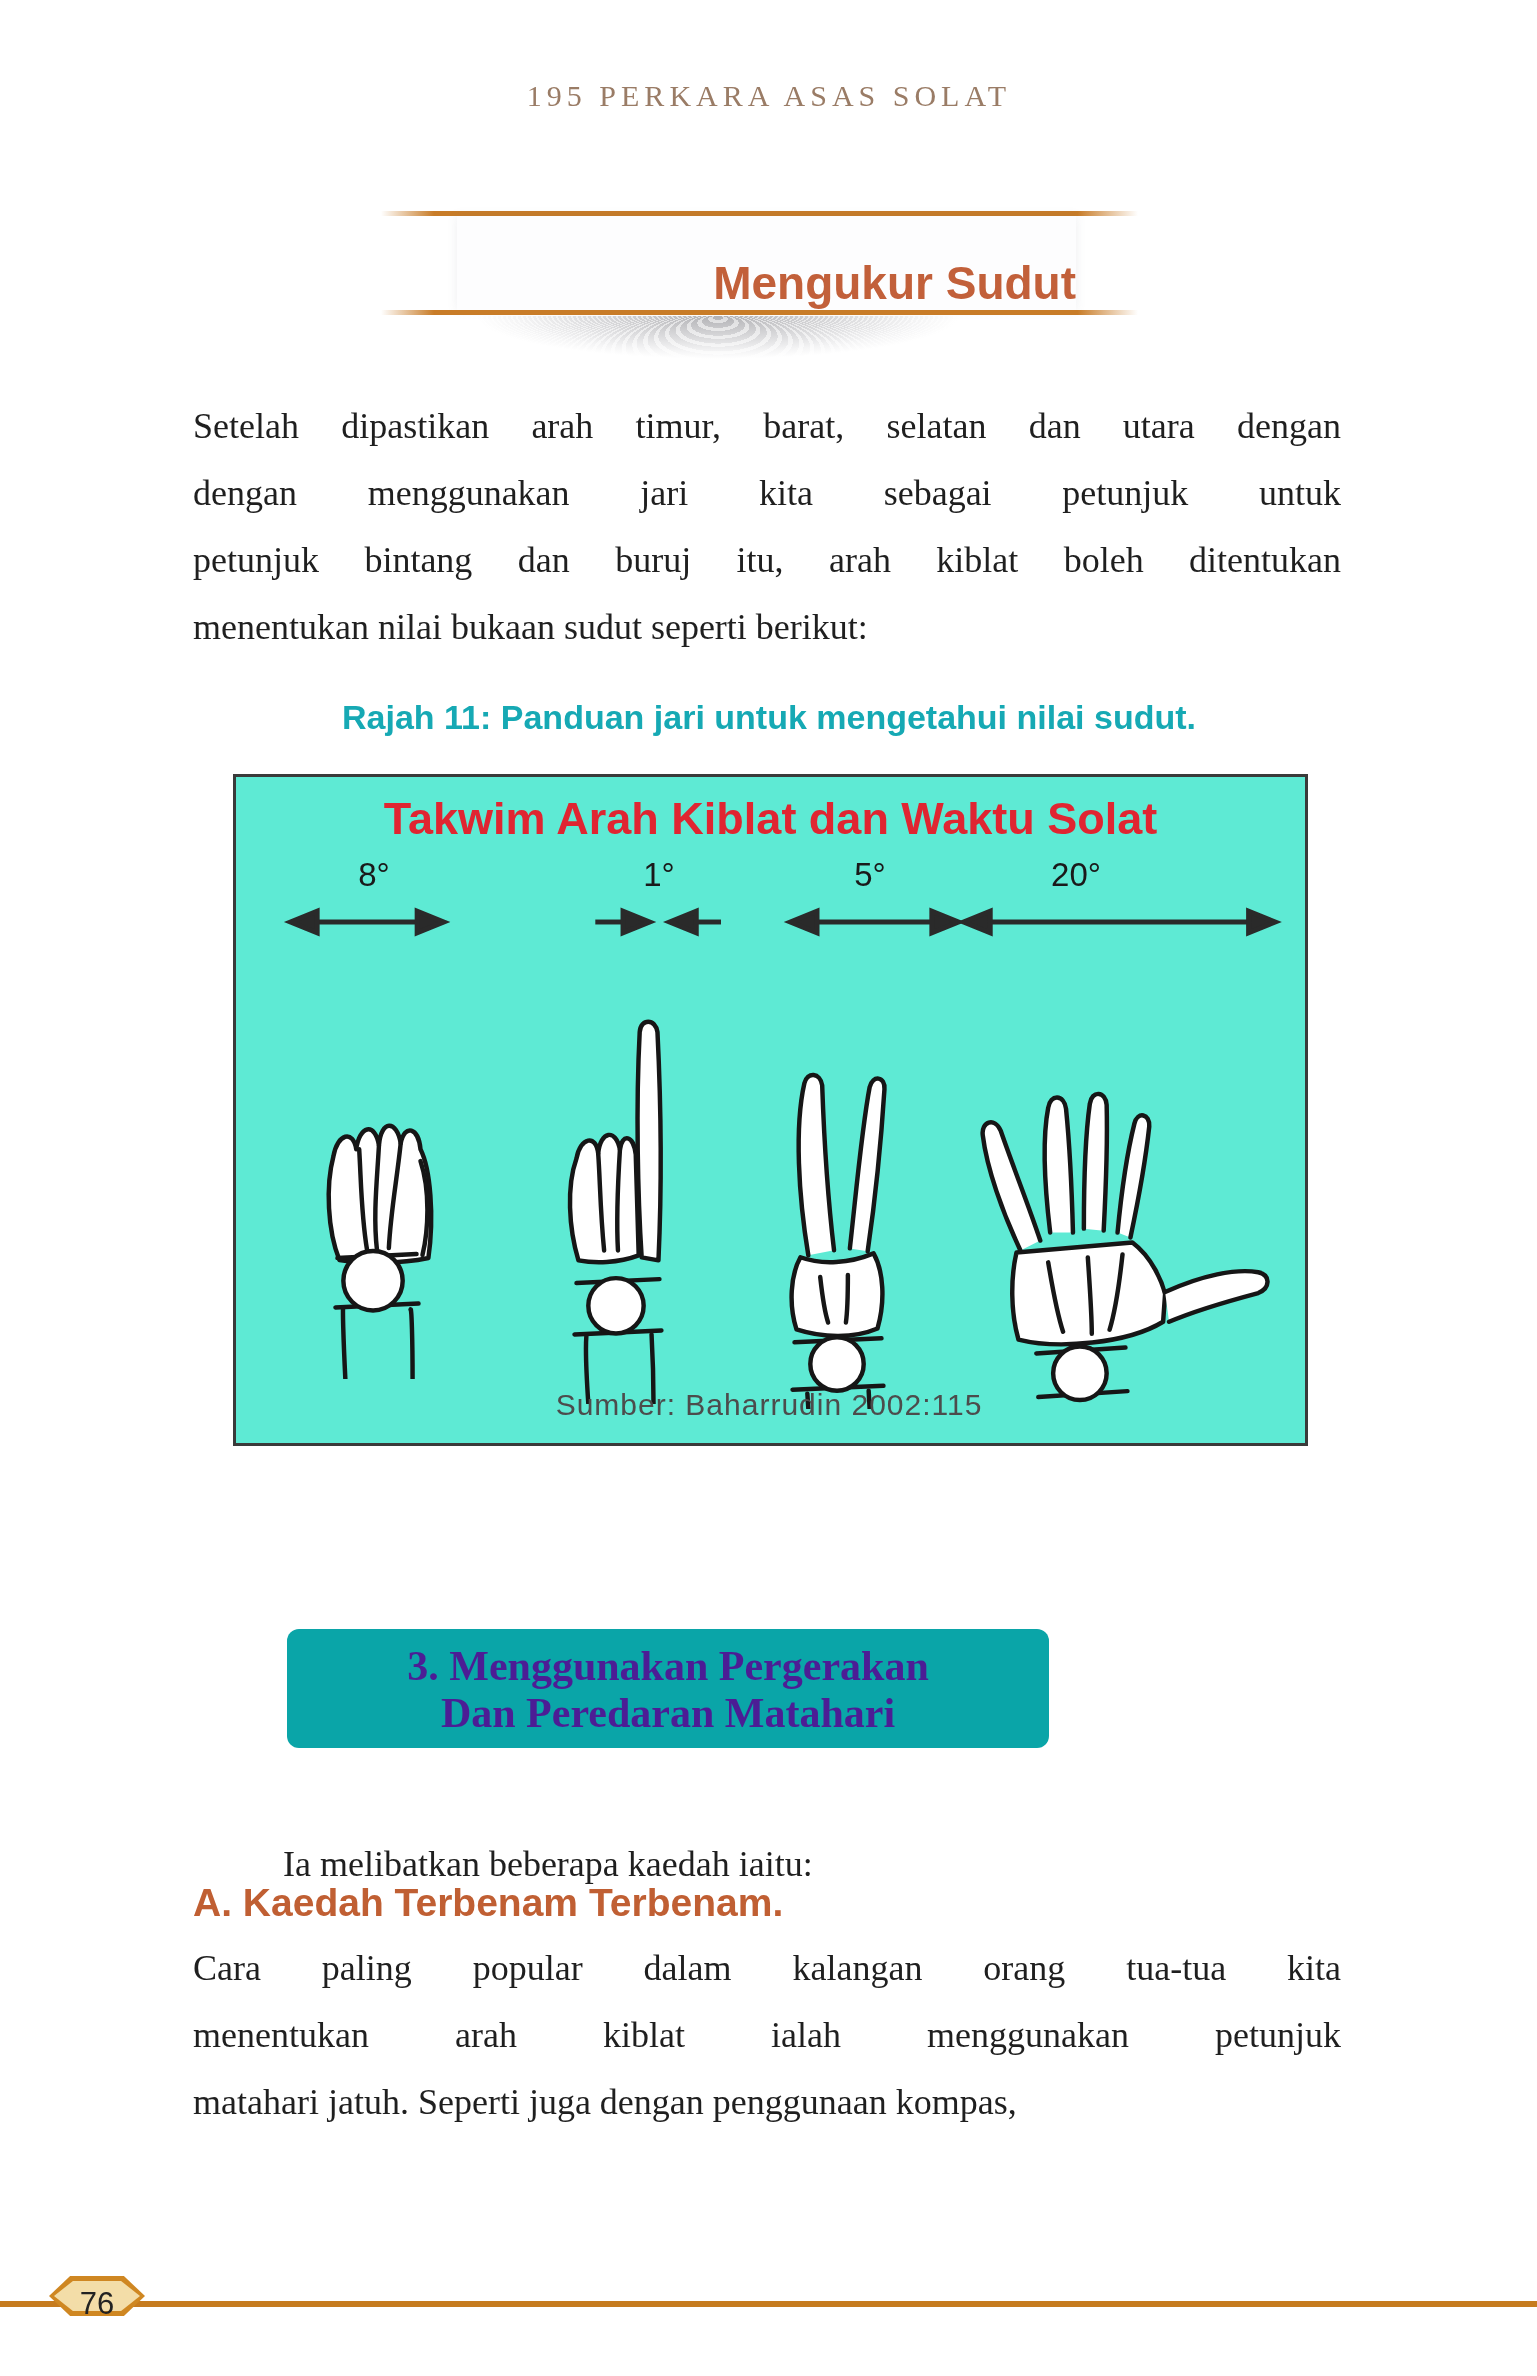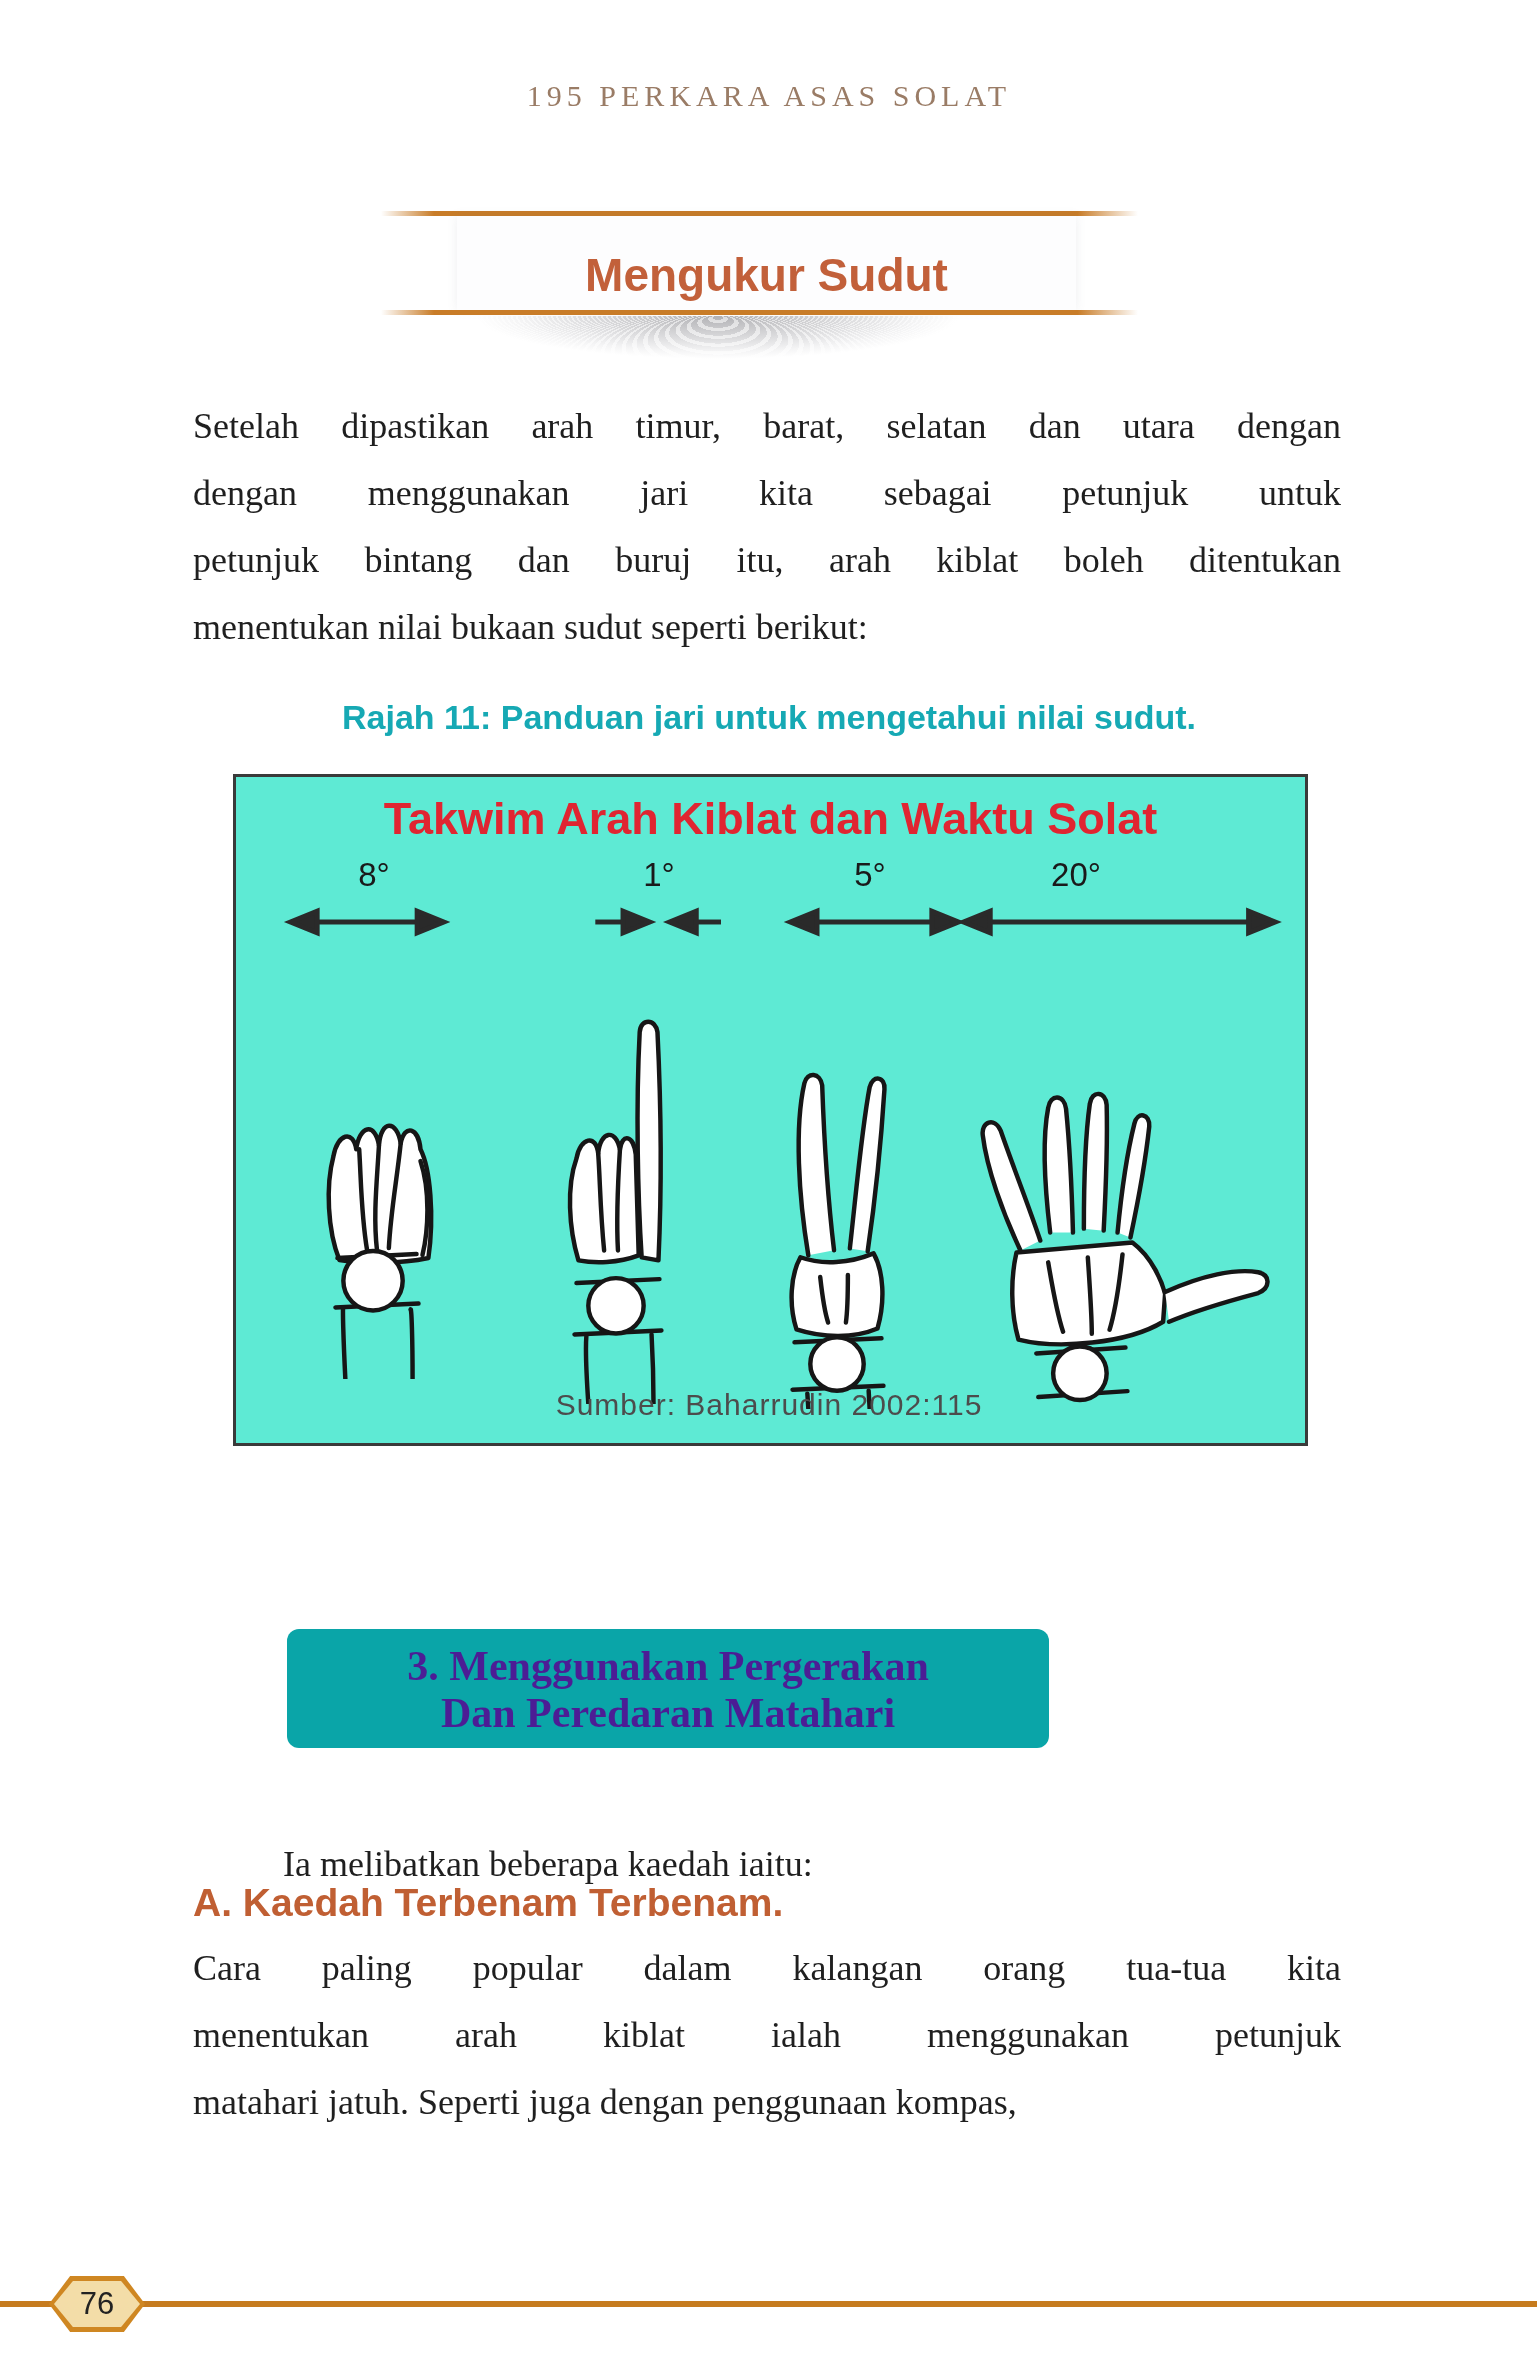--- a/index.html
+++ b/index.html
@@ -10,21 +10,21 @@
   .header-title{position:absolute;top:79px;left:0;right:0;text-align:center;
     font-family:"Liberation Serif",serif;font-size:30px;letter-spacing:5px;color:#9a7c66;}
 
   
   .banner-line{position:absolute;left:381px;width:757px;height:5px;
     background:linear-gradient(90deg,rgba(200,124,40,0) 0%,#c87c28 7%,#c87c28 92%,rgba(200,124,40,0) 100%);}
   .banner-line.top{top:211px;}
   .banner-line.bottom{top:310px;}
   .banner-band{position:absolute;left:457px;top:216px;width:619px;height:94px;background:#fdfdfe;
     box-shadow:0 0 10px rgba(90,100,120,0.10);}
-  .banner-title{position:absolute;left:0;right:0;top:32px;text-align:center;
+  .banner-title{position:absolute;left:0;right:0;top:40px;text-align:right;
     font-family:"Liberation Sans",sans-serif;font-weight:bold;font-size:46px;color:#c2603a;}
   .banner-shadow{position:absolute;left:426px;top:316px;width:584px;height:57px;
     background:
       repeating-radial-gradient(ellipse 55% 100% at 50% 0%, rgba(255,255,255,0.55) 0 2px, rgba(255,255,255,0) 2px 5px),
       radial-gradient(ellipse 55% 100% at 50% 0%, rgba(70,70,78,0.42) 0%, rgba(120,120,128,0.22) 45%, rgba(150,150,158,0.10) 62%, rgba(0,0,0,0) 75%);}
 
   
   .para{position:absolute;left:193px;width:1148px;font-size:36px;color:#1f1f1f;}
   .para .line{height:67px;line-height:67px;text-align:justify;text-align-last:justify;overflow:hidden;}
   .para .line.last{text-align-last:left;}
@@ -49,21 +49,21 @@
     font-family:"Liberation Serif",serif;font-weight:bold;}
   .section-box .l1{margin-top:13px;font-size:42px;line-height:48px;}
   .section-box .l2{font-size:42px;line-height:46px;}
 
   .method-intro{position:absolute;left:283px;top:1843px;font-size:36px;color:#1f1f1f;}
   .subsection-heading{position:absolute;left:193px;top:1881px;
     font-family:"Liberation Sans",sans-serif;font-weight:bold;font-size:39px;color:#c05f33;}
 
   
   .footer-line{position:absolute;left:0;top:2301px;width:1538px;height:6px;background:#c67b1e;}
-  .page-badge{position:absolute;left:49px;top:2276px;width:96px;height:56px;}
+  .page-badge{position:absolute;left:49px;top:2276px;width:96px;height:40px;}
   .badge-outer{position:absolute;inset:0;background:#cf8722;
     clip-path:polygon(0% 50%,22% 0%,78% 0%,100% 50%,78% 100%,22% 100%);}
   .badge-inner{position:absolute;inset:5px;background:#f3dda8;
     clip-path:polygon(0% 50%,22% 0%,78% 0%,100% 50%,78% 100%,22% 100%);}
   .badge-num{position:absolute;inset:0;text-align:center;line-height:56px;
     font-family:"Liberation Sans",sans-serif;font-size:31px;color:#222;}
 </style>
 </head>
 <body>
 

